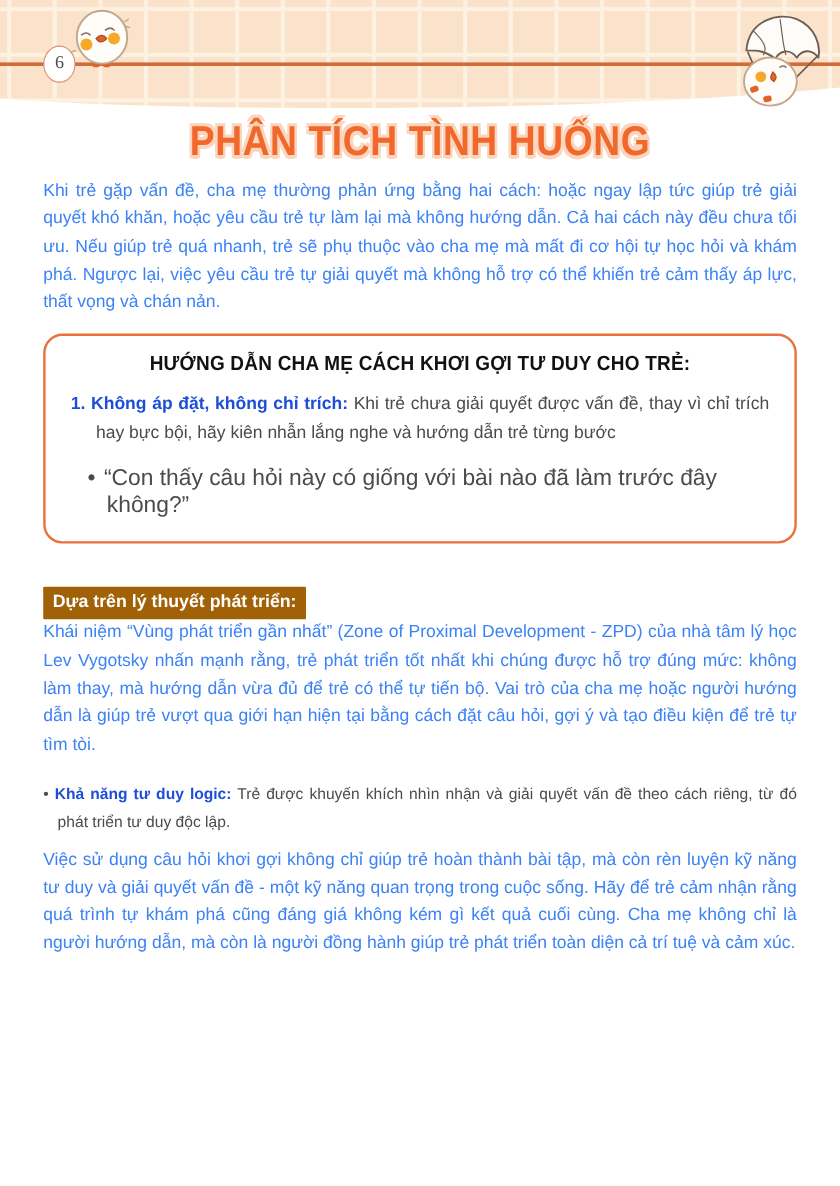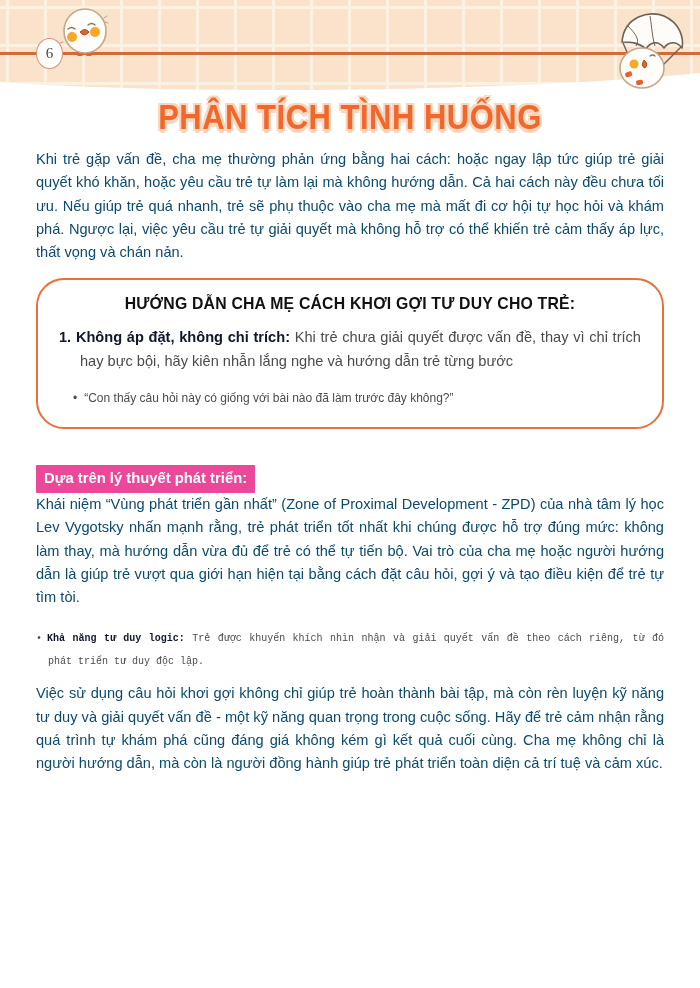--- a/index.html
+++ b/index.html
@@ -46,56 +46,56 @@
     text-shadow:
       2px 2px 0 #f9d6bd, -2px 2px 0 #f9d6bd,
       2px -2px 0 #f9d6bd, -2px -2px 0 #f9d6bd,
       0 3px 0 #f9d6bd;
     transform:scaleY(1.12);
   }
 
   
   .content{ position:absolute; top:148px; left:36px; width:628px; }
   p.body-text{
-    font-size:14.6px; line-height:23.3px; text-align:justify; color:#0c4a6e;
+    font-size:14.6px; line-height:23.3px; text-align:justify; color:#3b82f6;
   }
-  b{ color:#0f172a; }
+  b{ color:#1d4ed8; }
 
   
   .guide-box{
     margin-top:14px;
-    border:2.4px solid #e8703a; border-radius:28px;
+    border:2.4px solid #e8703a; border-radius:16px;
     background:#fff;
     padding:15px 21px 17px 21px;
   }
   .guide-box-title{
     text-align:center; font-size:15.8px; font-weight:bold; color:#111;
     letter-spacing:.2px; transform:scaleY(1.08);
     margin-bottom:13px;
   }
   .g-item{ font-size:14.6px; line-height:23.3px; text-align:justify;
            padding-left:21px; text-indent:-21px; }
   .g-item-flush{ font-size:14.6px; line-height:23.3px; text-align:justify; margin-top:8px; }
   .g-examples{ margin:6px 0 0 14px; }
-  .g-example{ font-size:12px; line-height:23.3px;
+  .g-example{ font-size:19px; line-height:23.3px;
               padding-left:16px; text-indent:-16px; margin-top:14px; }
   .g-example .dot{ color:#4b4b4b; margin-right:7px; }
 
   
   .section-label{
-    display:inline-block; background:#ec4899; color:#ffffff;
+    display:inline-block; background:#a16207; color:#ffffff;
     font-size:14.8px; font-weight:bold; line-height:1;
     padding:6px 8px 7px 8px; border-radius:1px;
   }
   .mt-theory{ margin-top:36px; }
   .mt-after-label{ }
   .mt-benefits{ margin-top:13px; }
 
-  .b-item{ font-size:10px; line-height:23.3px; text-align:justify;
-           padding-left:12px; text-indent:-12px; margin-top:17px;font-family:Liberation Mono, monospace; }
+  .b-item{ font-size:13px; line-height:23.3px; text-align:justify;
+           padding-left:12px; text-indent:-12px; margin-top:17px; }
   .b-item .dot{ margin-right:5px; color:#4b4b4b; }
   .closing{ margin-top:9px; }
 </style>
 </head>
 <body>
 
 <div class="header-band">
   <svg class="header-wave" viewBox="0 0 700 24" preserveAspectRatio="none" aria-hidden="true">
     <path d="M0,13 C140,24 480,26 700,4 L700,24 L0,24 Z" fill="#ffffff"></path>
   </svg>

